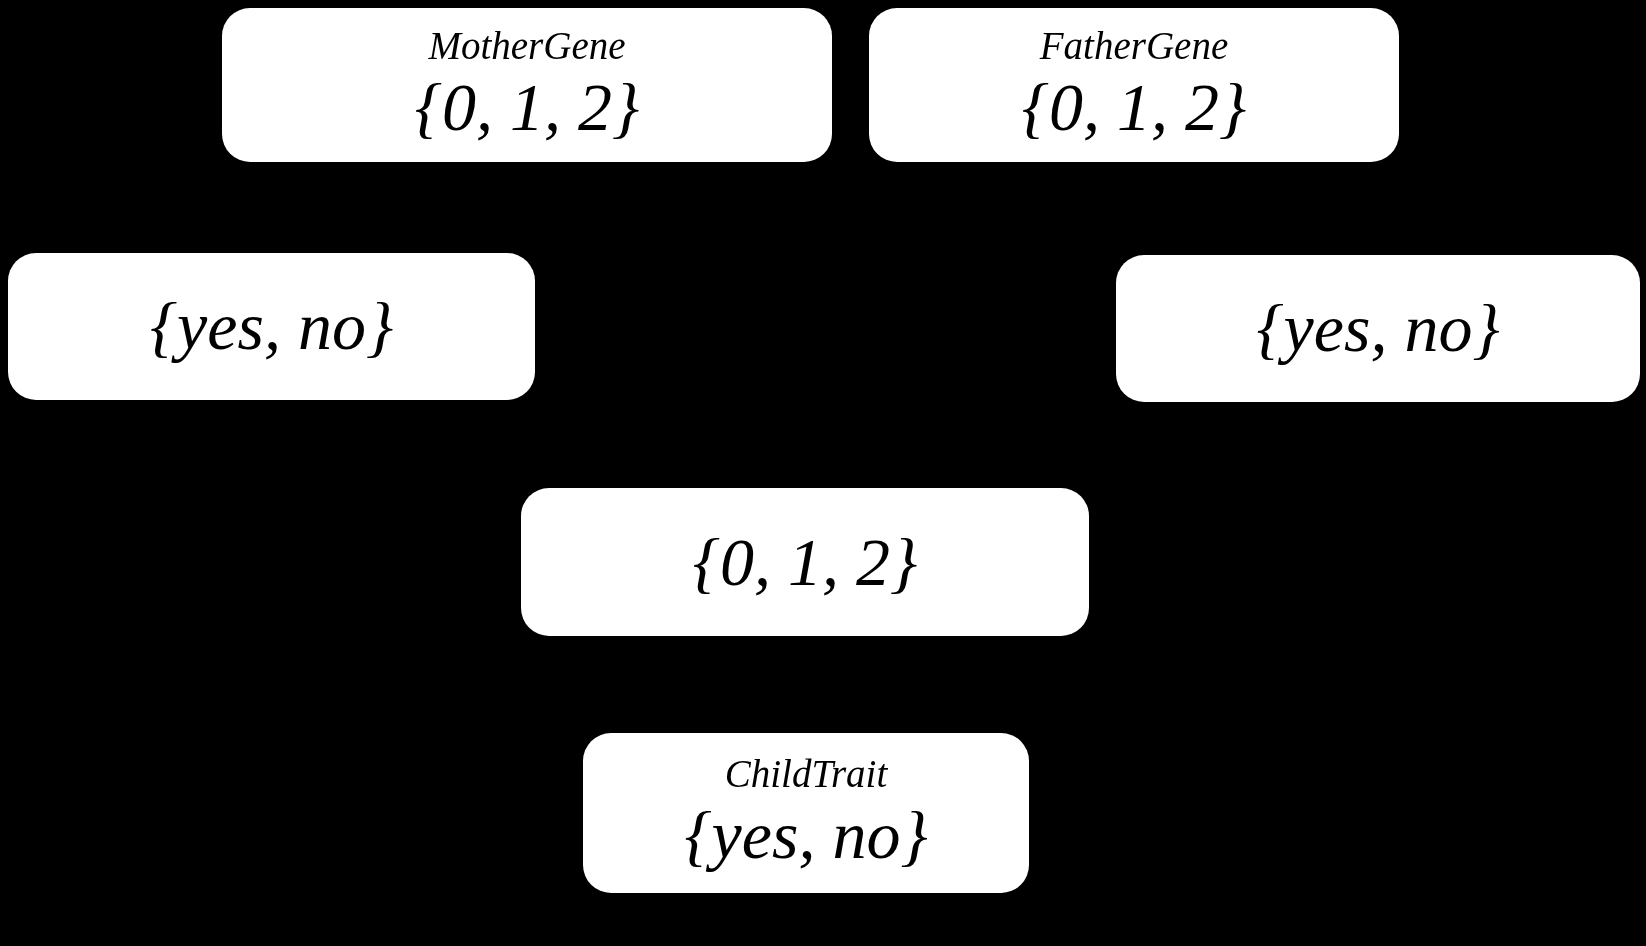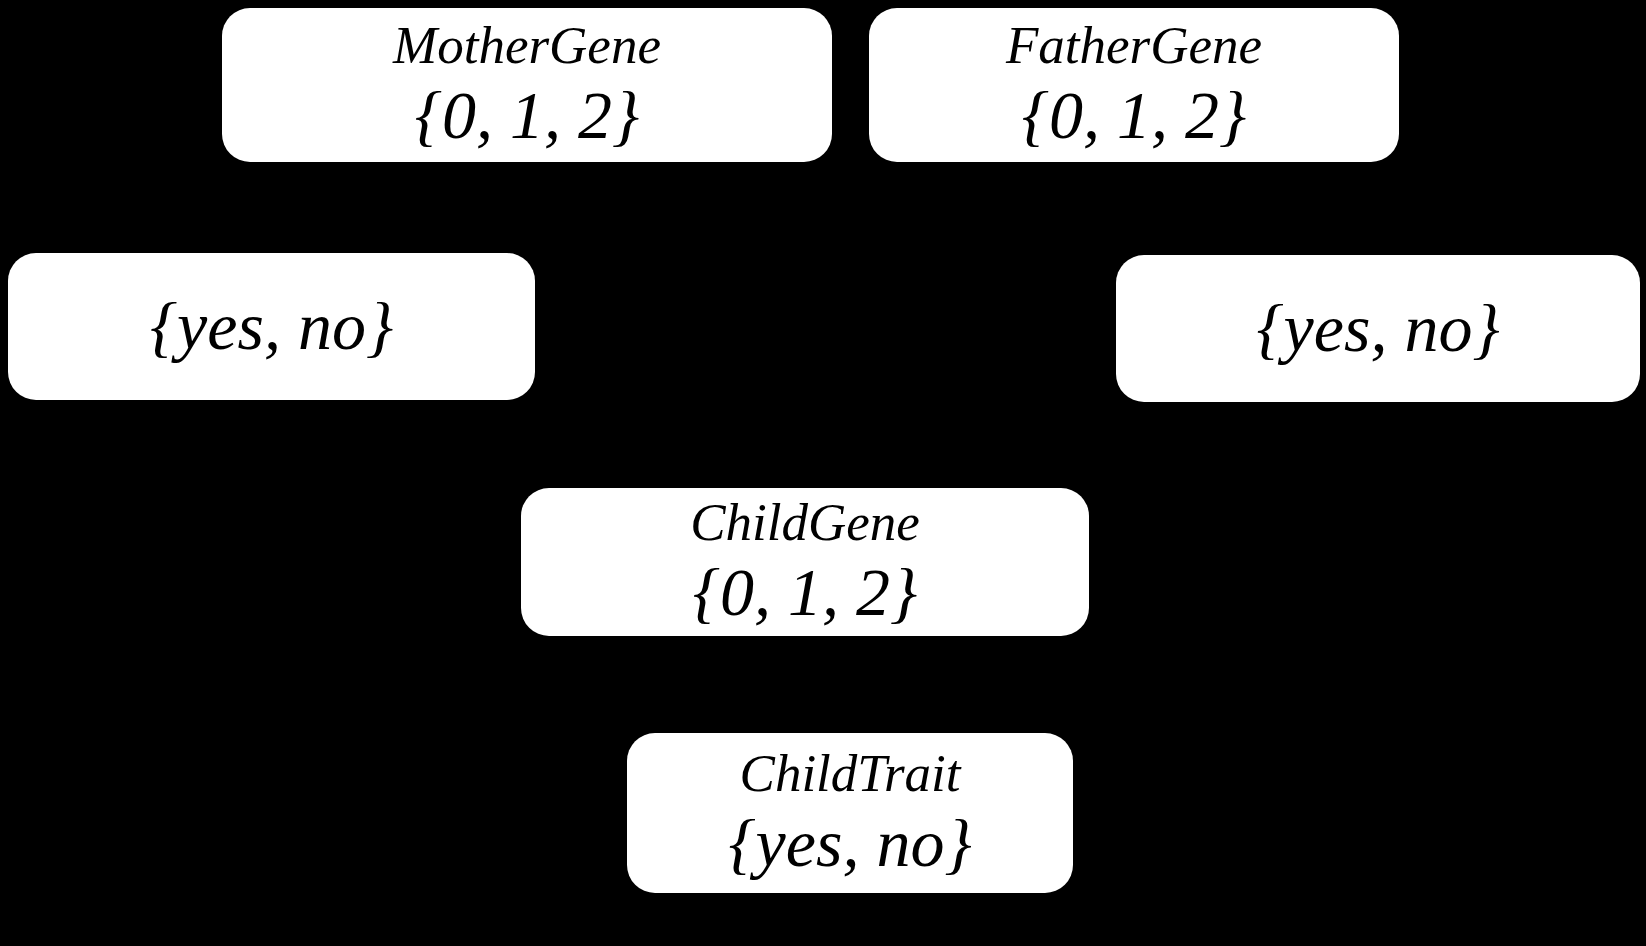--- a/index.html
+++ b/index.html
@@ -25,34 +25,34 @@
     align-items: center;
     justify-content: center;
     font-family: "Liberation Serif", "DejaVu Serif", serif;
     font-style: italic;
     line-height: 1.16;
     text-align: center;
     box-sizing: border-box;
     -webkit-font-smoothing: antialiased;
   }
   .node .title {
-    font-size: 53px;
+    font-size: 39px;
     white-space: nowrap;
   }
   .node .domain {
     font-size: 68px;
     white-space: nowrap;
   }
   
   #node-mother-gene  { left: 222px;  top: 8px;   width: 610px; height: 154px; }
   #node-father-gene  { left: 869px;  top: 8px;   width: 530px; height: 154px; }
   #node-mother-trait { left: 8px;    top: 253px; width: 527px; height: 147px; }
   #node-father-trait { left: 1116px; top: 255px; width: 524px; height: 147px; }
   #node-child-gene   { left: 521px;  top: 488px; width: 568px; height: 148px; }
-  #node-child-trait  { left: 583px;  top: 733px; width: 446px; height: 160px; margin-left: 44px; }
+  #node-child-trait  { left: 583px;  top: 733px; width: 446px; height: 160px; }
 
   
   #edge-layer {
     position: absolute;
     left: 0; top: 0;
     width: 1646px;
     height: 946px;
     pointer-events: none;
   }
 </style>
@@ -83,21 +83,20 @@
 
   <div class="node" id="node-mother-trait">
     <span class="domain">{yes, no}</span>
   </div>
 
   <div class="node" id="node-father-trait">
     <span class="domain">{yes, no}</span>
   </div>
 
   <div class="node" id="node-child-gene">
-    <span class="title">ChildGene</span>
     <span class="domain">{0, 1, 2}</span>
   </div>
 
   <div class="node" id="node-child-trait">
     <span class="title">ChildTrait</span>
     <span class="domain">{yes, no}</span>
   </div>
 
 </div>
 

